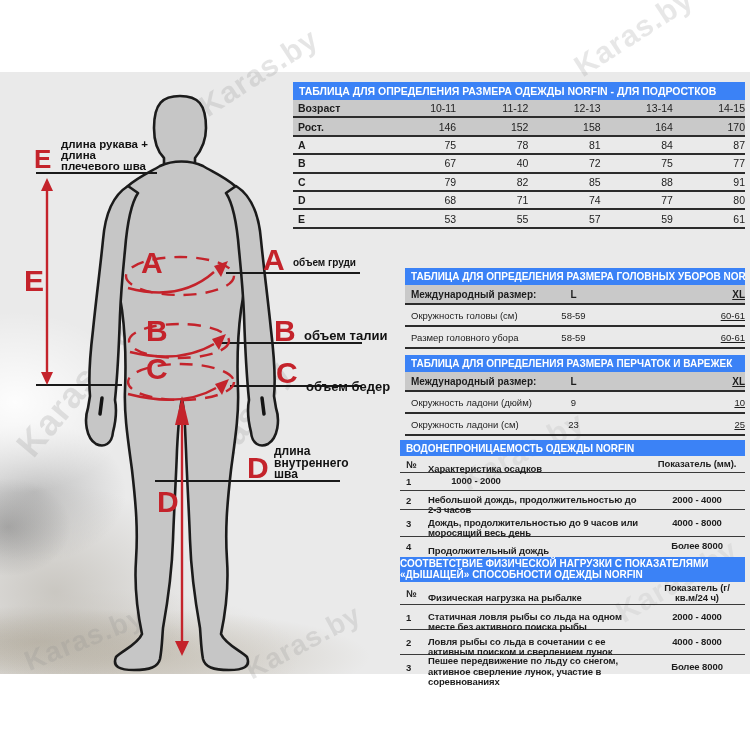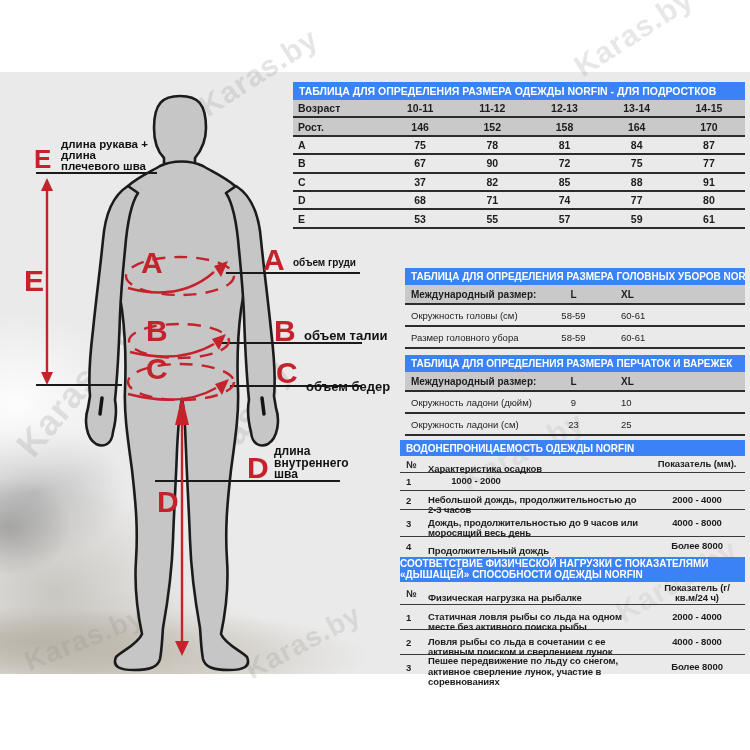--- a/index.html
+++ b/index.html
@@ -33,31 +33,31 @@
   .bar.wrap{white-space:normal;line-height:10.5px;padding:2px 0;}
   .trow{display:flex;align-items:center;border-bottom:2px solid #2c2c2c;color:#1d1d1d;}
   .trow.gray{background:#c9c9c9;}
   .trow.thin{border-bottom:1.6px solid #3a3a3a;}
 
   
   .t1{left:293px;top:82px;width:452px;}
   .t1 .bar{height:18px;font-size:10.5px;}
   .t1 .trow{height:16.4px;font-size:10.5px;}
   .t1 .c0{width:86px;padding-left:5px;font-weight:700;}
-  .t1 .c{flex:1;text-align:center;font-weight:700;}
+  .t1 .c{flex:1;text-align:right;font-weight:400;}
 
   
   .t23{width:340px;}
   .t23 .bar{height:17px;font-size:10px;}
   .t23 .trow{font-size:9.5px;}
   .t23 .hrow{height:18px;font-weight:700;font-size:10px;}
   .t23 .drow{height:20px;}
   .t23 .c0{width:115px;padding-left:6px;white-space:nowrap;}
   .t23 .c1{width:95px;text-align:center;}
-  .t23 .c2{flex:1;text-align:left;}
+  .t23 .c2{flex:1;text-align:right;text-decoration:underline;}
   .t2{left:405px;top:268px;}
   .t3{left:405px;top:355px;}
 
   
   .t45{width:345px;left:400px;}
   .t45 .bar{font-size:10px;}
   .t45 .trow{font-size:9.5px;letter-spacing:-0.1px;}
   .t45 .n{width:22px;padding-left:6px;font-weight:600;}
   .t45 .d{flex:1;line-height:10.5px;font-weight:600;padding:12px 4px 2px 0;}
   .t45 .v{width:96px;text-align:center;font-weight:600;line-height:10.5px;}
@@ -226,28 +226,28 @@
       <div class="c0">A</div>
       <div class="c">75</div>
       <div class="c">78</div>
       <div class="c">81</div>
       <div class="c">84</div>
       <div class="c">87</div>
     </div>
     <div class="trow">
       <div class="c0">B</div>
       <div class="c">67</div>
-      <div class="c">90</div>
+      <div class="c">40</div>
       <div class="c">72</div>
       <div class="c">75</div>
       <div class="c">77</div>
     </div>
     <div class="trow">
       <div class="c0">C</div>
-      <div class="c">37</div>
+      <div class="c">79</div>
       <div class="c">82</div>
       <div class="c">85</div>
       <div class="c">88</div>
       <div class="c">91</div>
     </div>
     <div class="trow">
       <div class="c0">D</div>
       <div class="c">68</div>
       <div class="c">71</div>
       <div class="c">74</div>

